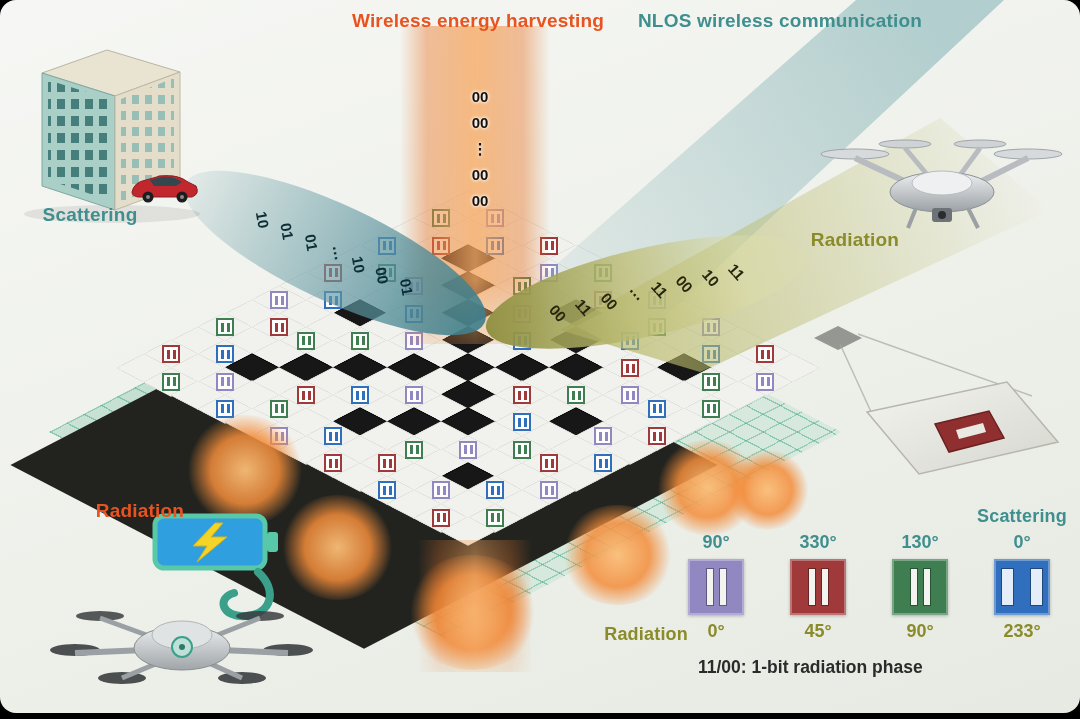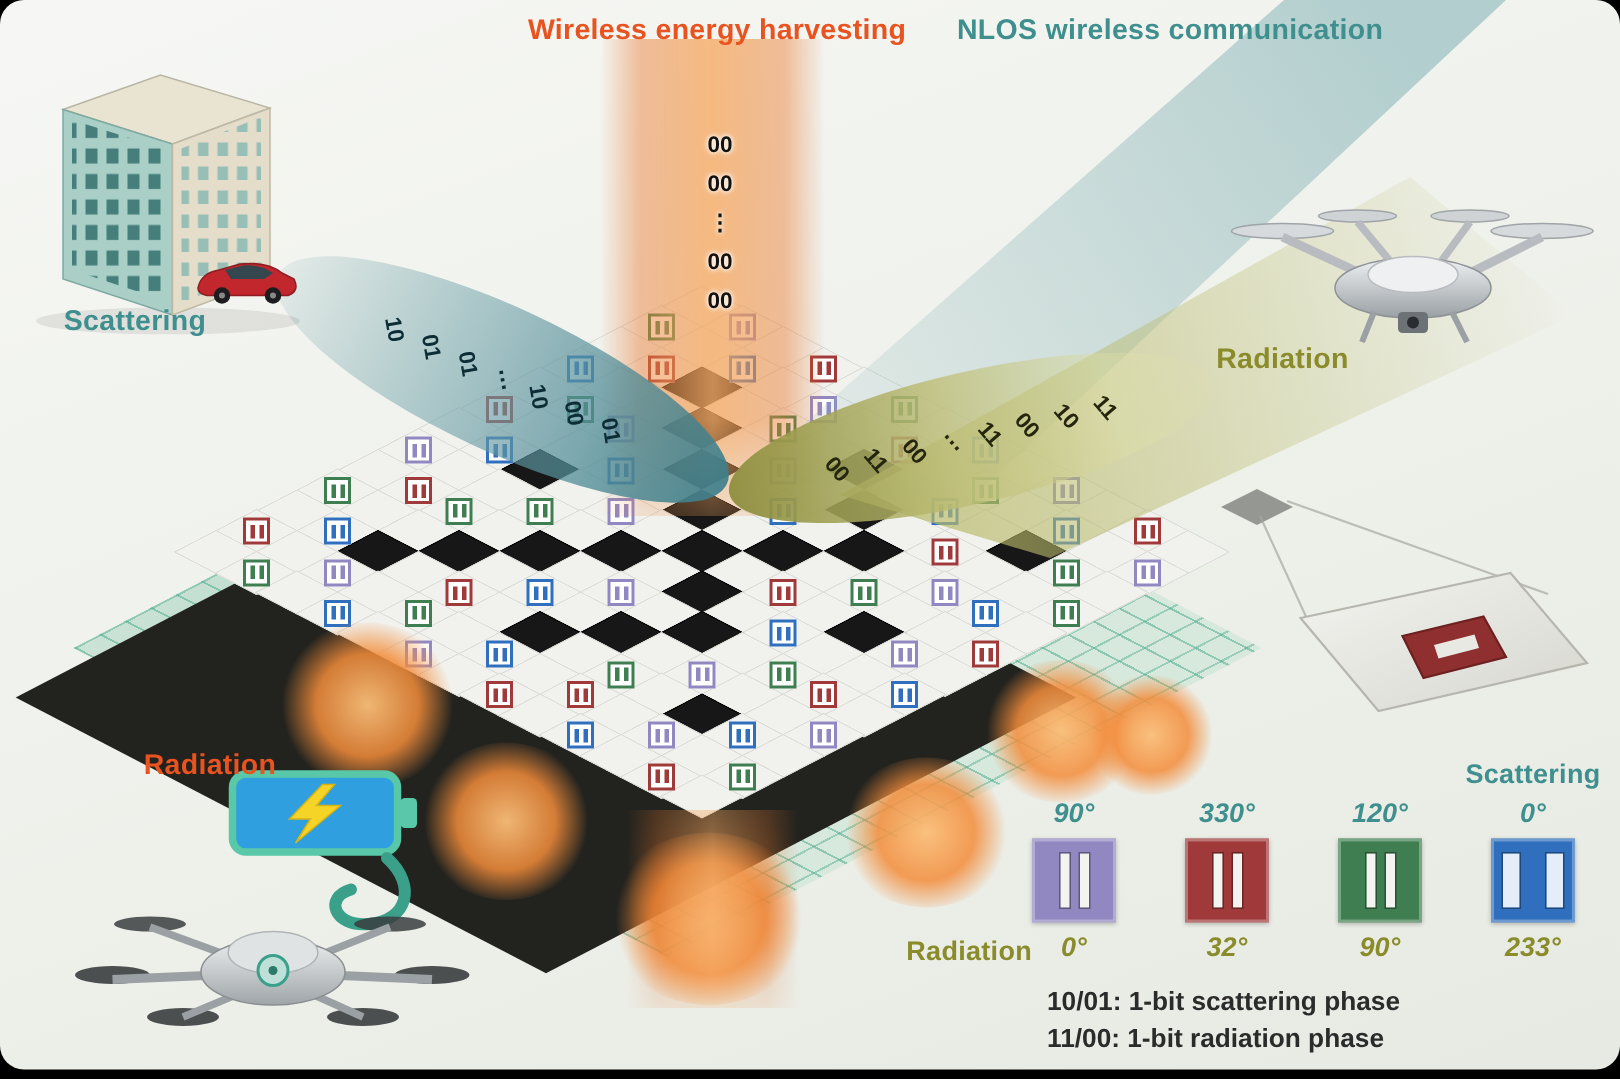--- a/index.html
+++ b/index.html
@@ -55,21 +55,21 @@
   #scatter-bits span{transform:rotate(55deg);color:#0d2d36;}
   #rad-bits span{transform:rotate(62deg);color:#26260f;}
 
   #incident-bits{position:absolute;left:452px;top:84px;width:56px;z-index:8;text-align:center;}
   #incident-bits span{display:block;line-height:26px;font-size:15px;font-weight:bold;color:#111;
     text-shadow:0 0 3px #fff,0 0 4px #fff;}
 
   .art{position:absolute;z-index:9;}
 
   
-  #legend-cells{position:absolute;left:688px;top:532px;display:flex;gap:46px;z-index:10;font-style:italic;}
+  #legend-cells{position:absolute;left:688px;top:532px;display:flex;gap:46px;z-index:10;}
   .legend-col{display:flex;flex-direction:column;align-items:center;gap:6px;}
   .legend-top{color:#3f8f8f;font-size:18px;font-weight:bold;}
   .legend-bot{color:#8a8b2a;font-size:18px;font-weight:bold;}
   .legend-sq{width:56px;height:56px;display:flex;align-items:center;justify-content:center;gap:7px;
     box-shadow:inset 0 0 0 2px rgba(255,255,255,.3),0 1px 3px rgba(0,0,0,.25);}
   .legend-sq i{display:block;width:6px;height:36px;background:#f3f3f0;outline:1px solid rgba(0,0,0,.35);}
   .legend-sq.wide{gap:18px;}
   .legend-sq.wide i{width:11px;background:#e4edf8;}
 
   #notes{position:absolute;left:698px;top:655px;z-index:10;}
@@ -677,38 +677,37 @@
             <i></i>
           </div>
           <div class="legend-bot">0°</div>
         </div>
         <div class="legend-col">
           <div class="legend-top">330°</div>
           <div class="legend-sq" style="background: rgb(160, 58, 58);">
             <i></i>
             <i></i>
           </div>
-          <div class="legend-bot">32°</div>
+          <div class="legend-bot">45°</div>
         </div>
         <div class="legend-col">
-          <div class="legend-top">120°</div>
+          <div class="legend-top">130°</div>
           <div class="legend-sq" style="background: rgb(62, 126, 80);">
             <i></i>
             <i></i>
           </div>
           <div class="legend-bot">90°</div>
         </div>
         <div class="legend-col">
           <div class="legend-top">0°</div>
           <div class="legend-sq wide" style="background: rgb(47, 111, 190);">
             <i></i>
             <i></i>
           </div>
           <div class="legend-bot">233°</div>
         </div>
       </div>
     <div id="notes">
-      <div>10/01: 1-bit scattering phase</div>
       <div>11/00: 1-bit radiation phase</div>
     </div>
 
   </div>
 </div>
 
 </body></html>

